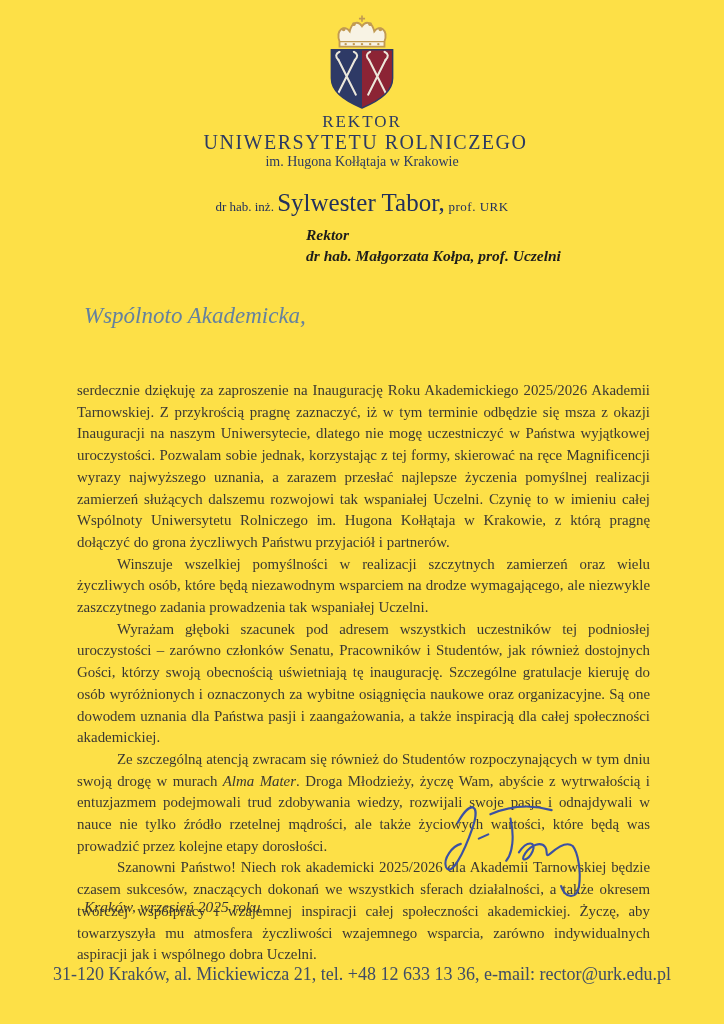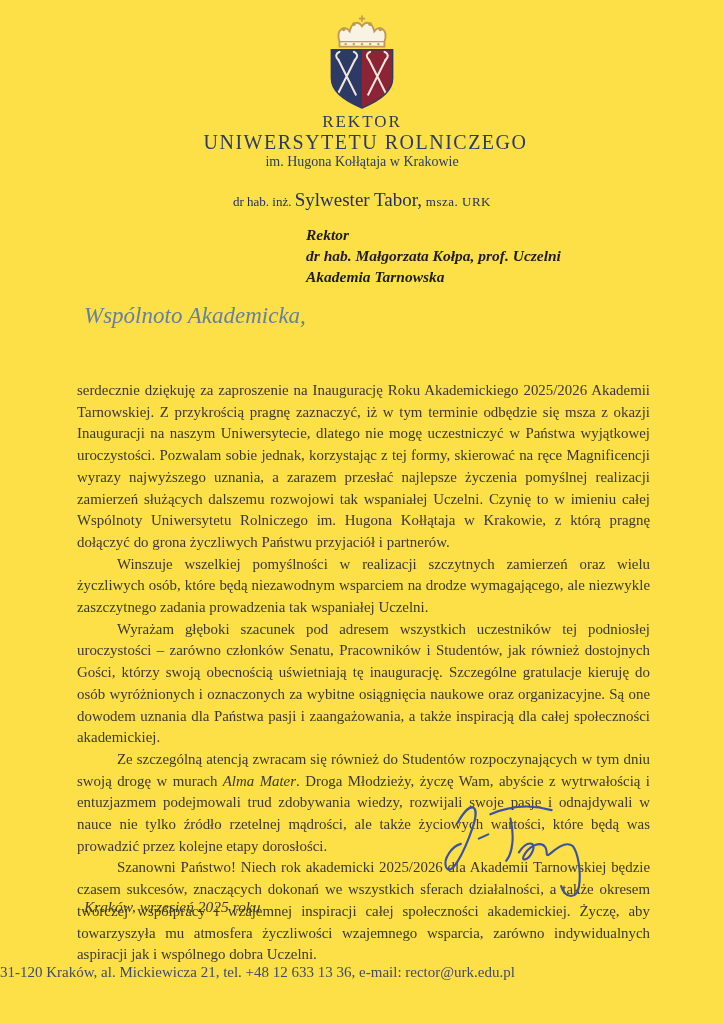--- a/index.html
+++ b/index.html
@@ -31,21 +31,21 @@
   }
   .inst-line3{
     font-size:14px;color:#2c3a63;line-height:1.3;
   }
   .sender-line{
     margin-top:18px;
     color:#22305c;
     font-size:13px;
   }
   .sender-line .sender-name{
-    font-size:19px;
+    font-size:25px;
   }
   .sender-line .sender-suffix{letter-spacing:0.5px;}
   
   .recipient{
     position:absolute;left:306px;top:224px;
     font-style:italic;font-weight:bold;
     font-size:15.5px;line-height:21px;
     color:#1e1d1b;
   }
   
@@ -72,21 +72,22 @@
   }
   
   .date-line{
     position:absolute;left:84px;top:898px;
     font-style:italic;font-size:15.5px;
     color:#3b3833;
   }
   
   .footer{
     position:absolute;left:0;top:964px;width:100%;
-    font-size:15px;
+    text-align:center;
+    font-size:18px;
     color:#3f4c66;
   }
 </style>
 </head>
 <body>
 
 <div class="page">
 
   <div class="letterhead">
 
@@ -128,28 +129,27 @@
         </g>
       </g>
       <path d="M5,34 H65 V62 Q65,79 35,91 Q5,79 5,62 Z" fill="none" stroke="#2e3a66" stroke-width="1.4"></path>
     </svg>
 
     <div class="inst-line1">REKTOR</div>
     <div class="inst-line2">UNIWERSYTETU ROLNICZEGO</div>
     <div class="inst-line3">im. Hugona Kołłątaja w Krakowie</div>
 
     <div class="sender-line">
-      <span class="sender-prefix">dr hab. inż. </span><span class="sender-name">Sylwester Tabor,</span><span class="sender-suffix"> msza. URK</span>
+      <span class="sender-prefix">dr hab. inż. </span><span class="sender-name">Sylwester Tabor,</span><span class="sender-suffix"> prof. URK</span>
     </div>
   </div>
 
   <div class="recipient">
     <div>Rektor</div>
     <div>dr hab. Małgorzata Kołpa, prof. Uczelni</div>
-    <div>Akademia Tarnowska</div>
   </div>
 
   <div class="salutation">Wspólnoto Akademicka,</div>
 
   <div class="body-text">
     <p>serdecznie dziękuję za zaproszenie na Inaugurację Roku Akademickiego 2025/2026 Akademii Tarnowskiej. Z przykrością pragnę zaznaczyć, iż w tym terminie odbędzie się msza z okazji Inauguracji na naszym Uniwersytecie, dlatego nie mogę uczestniczyć w Państwa wyjątkowej uroczystości. Pozwalam sobie jednak, korzystając z tej formy, skierować na ręce Magnificencji wyrazy najwyższego uznania, a zarazem przesłać najlepsze życzenia pomyślnej realizacji zamierzeń służących dalszemu rozwojowi tak wspaniałej Uczelni. Czynię to w imieniu całej Wspólnoty Uniwersytetu Rolniczego im. Hugona Kołłątaja w Krakowie, z którą pragnę dołączyć do grona życzliwych Państwu przyjaciół i partnerów.</p>
     <p class="indent">Winszuje wszelkiej pomyślności w realizacji szczytnych zamierzeń oraz wielu życzliwych osób, które będą niezawodnym wsparciem na drodze wymagającego, ale niezwykle zaszczytnego zadania prowadzenia tak wspaniałej Uczelni.</p>
     <p class="indent">Wyrażam głęboki szacunek pod adresem wszystkich uczestników tej podniosłej uroczystości – zarówno członków Senatu, Pracowników i Studentów, jak również dostojnych Gości, którzy swoją obecnością uświetniają tę inaugurację. Szczególne gratulacje kieruję do osób wyróżnionych i oznaczonych za wybitne osiągnięcia naukowe oraz organizacyjne. Są one dowodem uznania dla Państwa pasji i zaangażowania, a także inspiracją dla całej społeczności akademickiej.</p>
     <p class="indent"><span>Ze szczególną atencją zwracam się również do Studentów rozpoczynających w tym dniu swoją drogę w murach </span><span class="italic">Alma Mater</span><span>. Droga Młodzieży, życzę Wam, abyście z wytrwałością i entuzjazmem podejmowali trud zdobywania wiedzy, rozwijali swoje pasje i odnajdywali w nauce nie tylko źródło rzetelnej mądrości, ale także życiowych wartości, które będą was prowadzić przez kolejne etapy dorosłości.</span></p>
     <p class="indent">Szanowni Państwo! Niech rok akademicki 2025/2026 dla Akademii Tarnowskiej będzie czasem sukcesów, znaczących dokonań we wszystkich sferach działalności, a także okresem twórczej współpracy i wzajemnej inspiracji całej społeczności akademickiej. Życzę, aby towarzyszyła mu atmosfera życzliwości wzajemnego wsparcia, zarówno indywidualnych aspiracji jak i wspólnego dobra Uczelni.</p>

